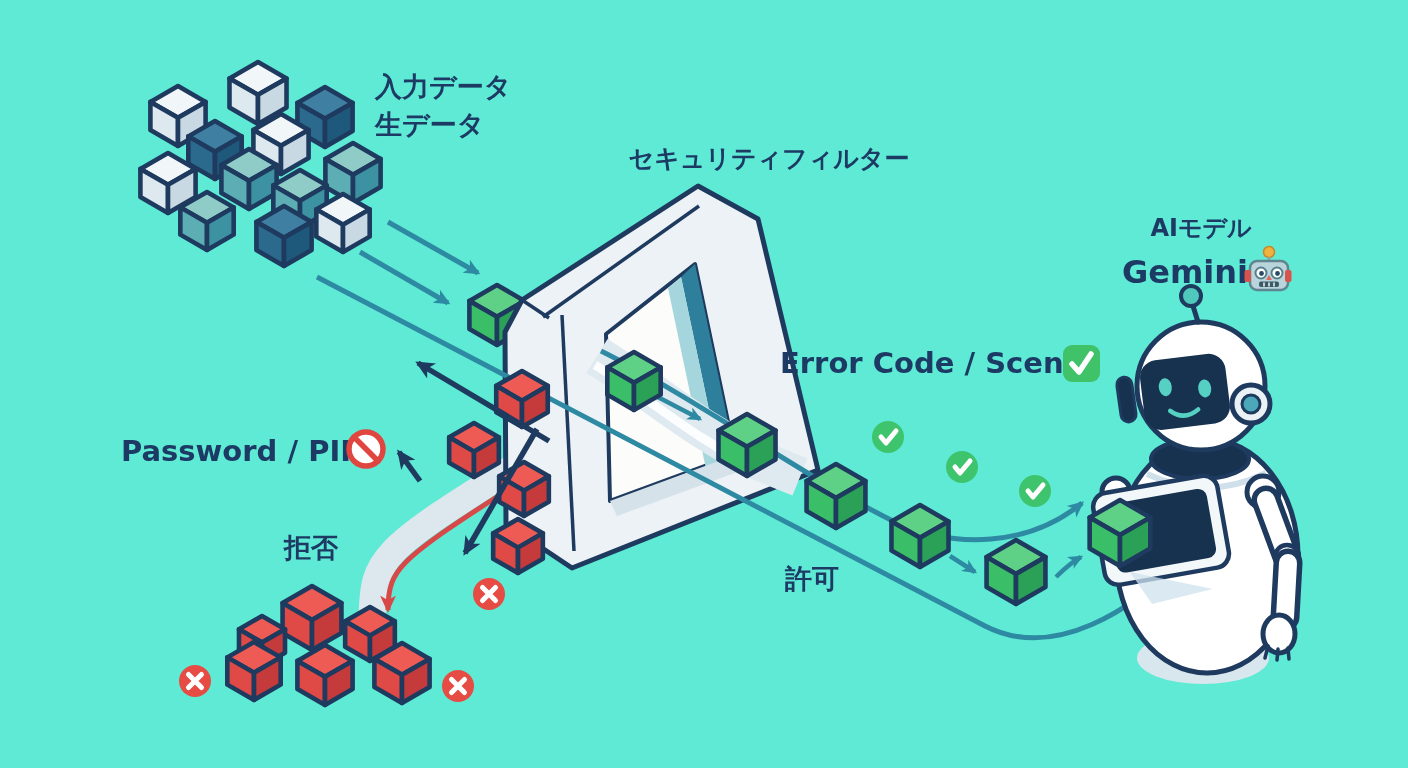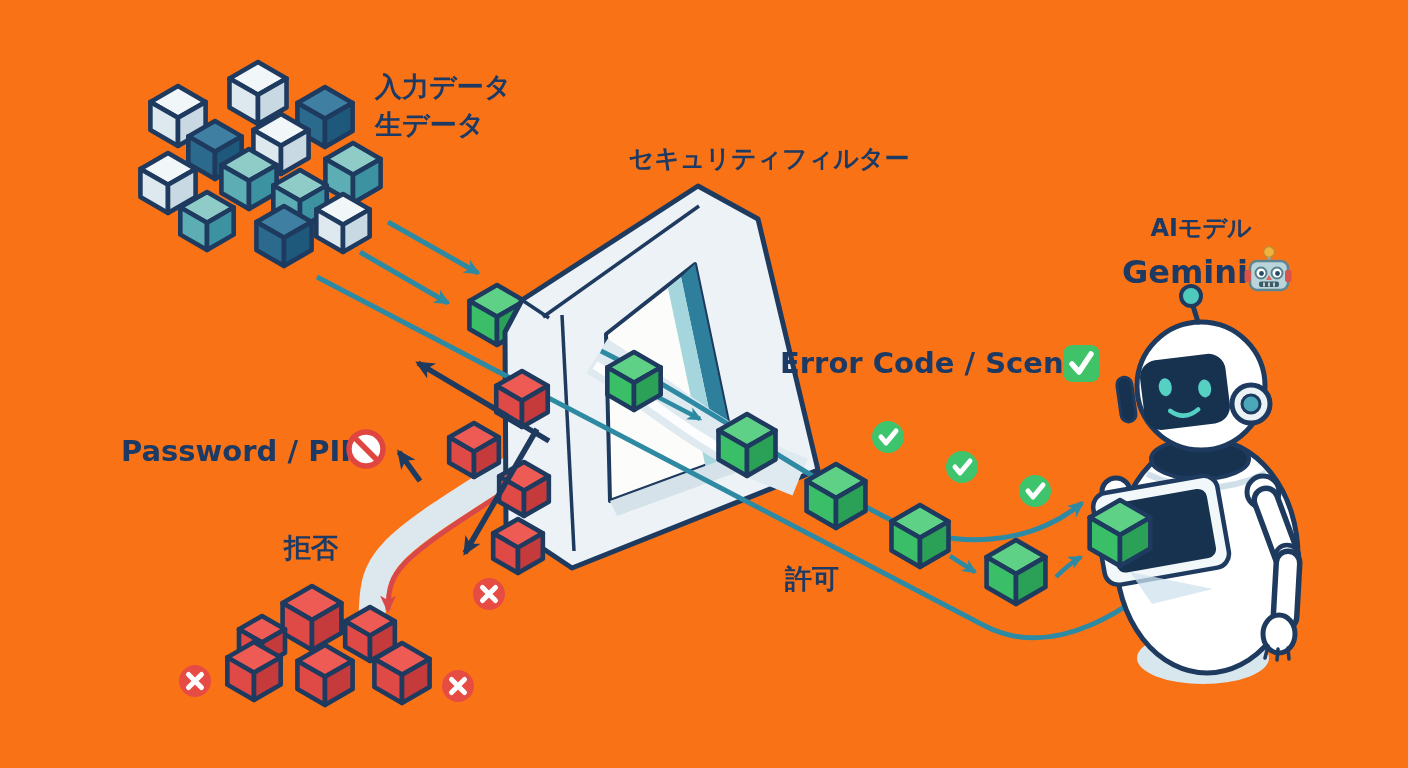--- a/index.html
+++ b/index.html
@@ -1,17 +1,17 @@
 <!DOCTYPE html>
 <html><head>
 <meta charset="utf-8">
 <style>
   html,body{margin:0;padding:0;}
   body{background:#fcfcfa;font-family:"DejaVu Sans","Liberation Sans",sans-serif;}
-  .stage{position:relative;width:1408px;height:768px;overflow:hidden;background:#f97316;}
+  .stage{position:relative;width:1408px;height:768px;overflow:hidden;background:#5eead4;}
   svg{display:block;}
   text{fill:#1c3a63;font-family:"DejaVu Sans","Liberation Sans",sans-serif;}
   .jp-label{font-weight:700;}
   .en-label{font-weight:700;}
 </style>
 </head>
 <body>
 
 <div class="stage">
 <svg width="1408" height="768" viewBox="0 0 1408 768">

